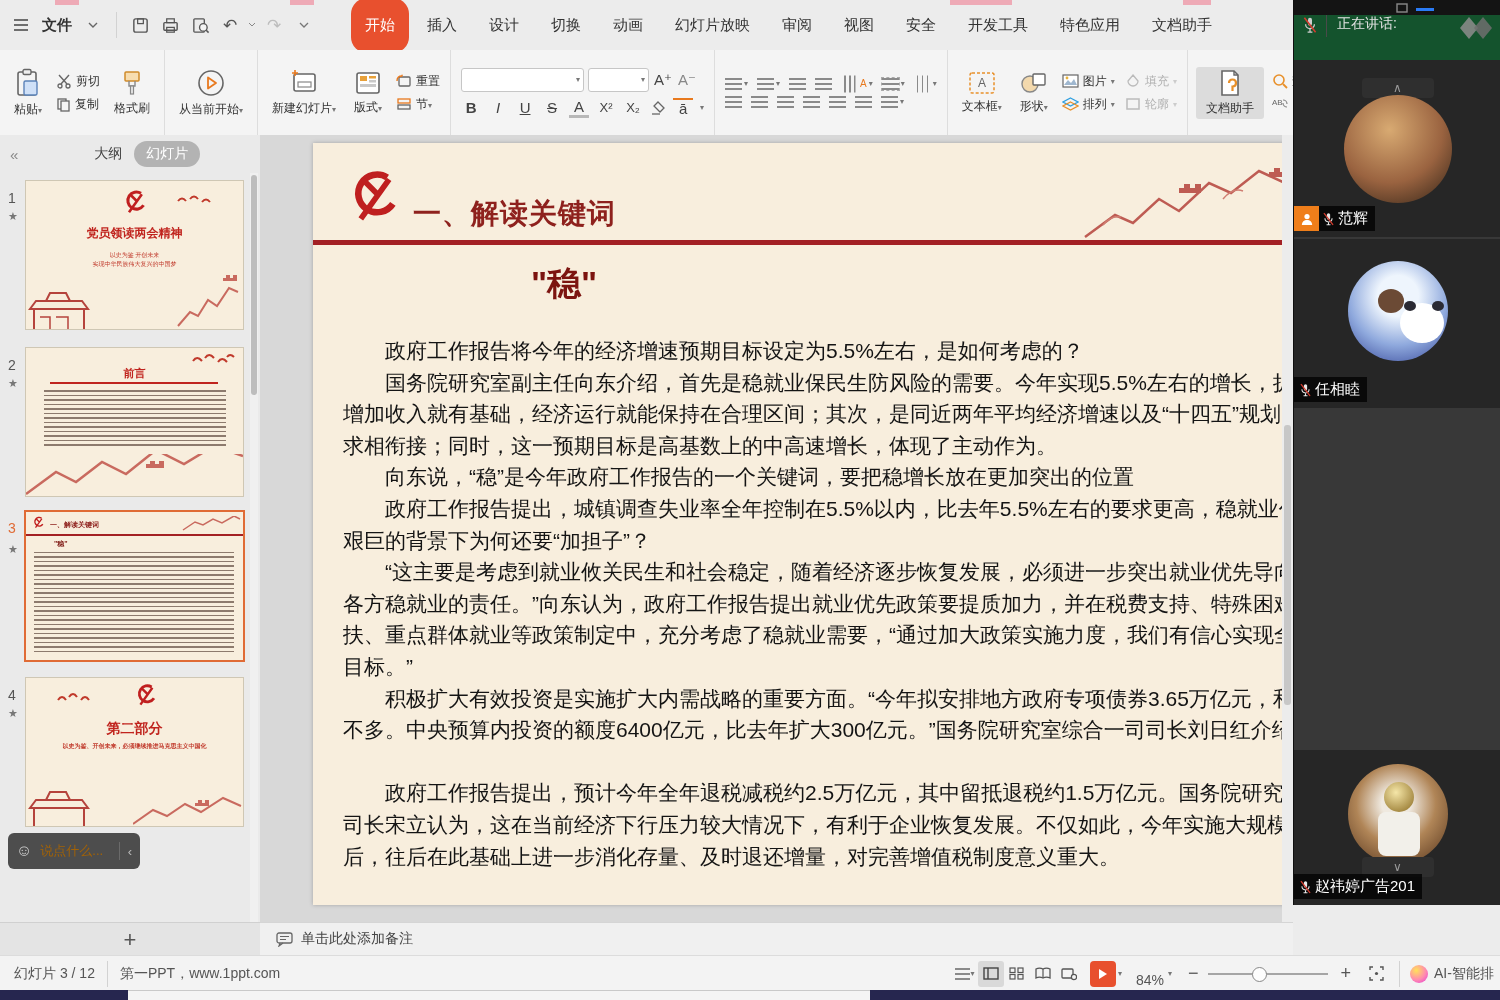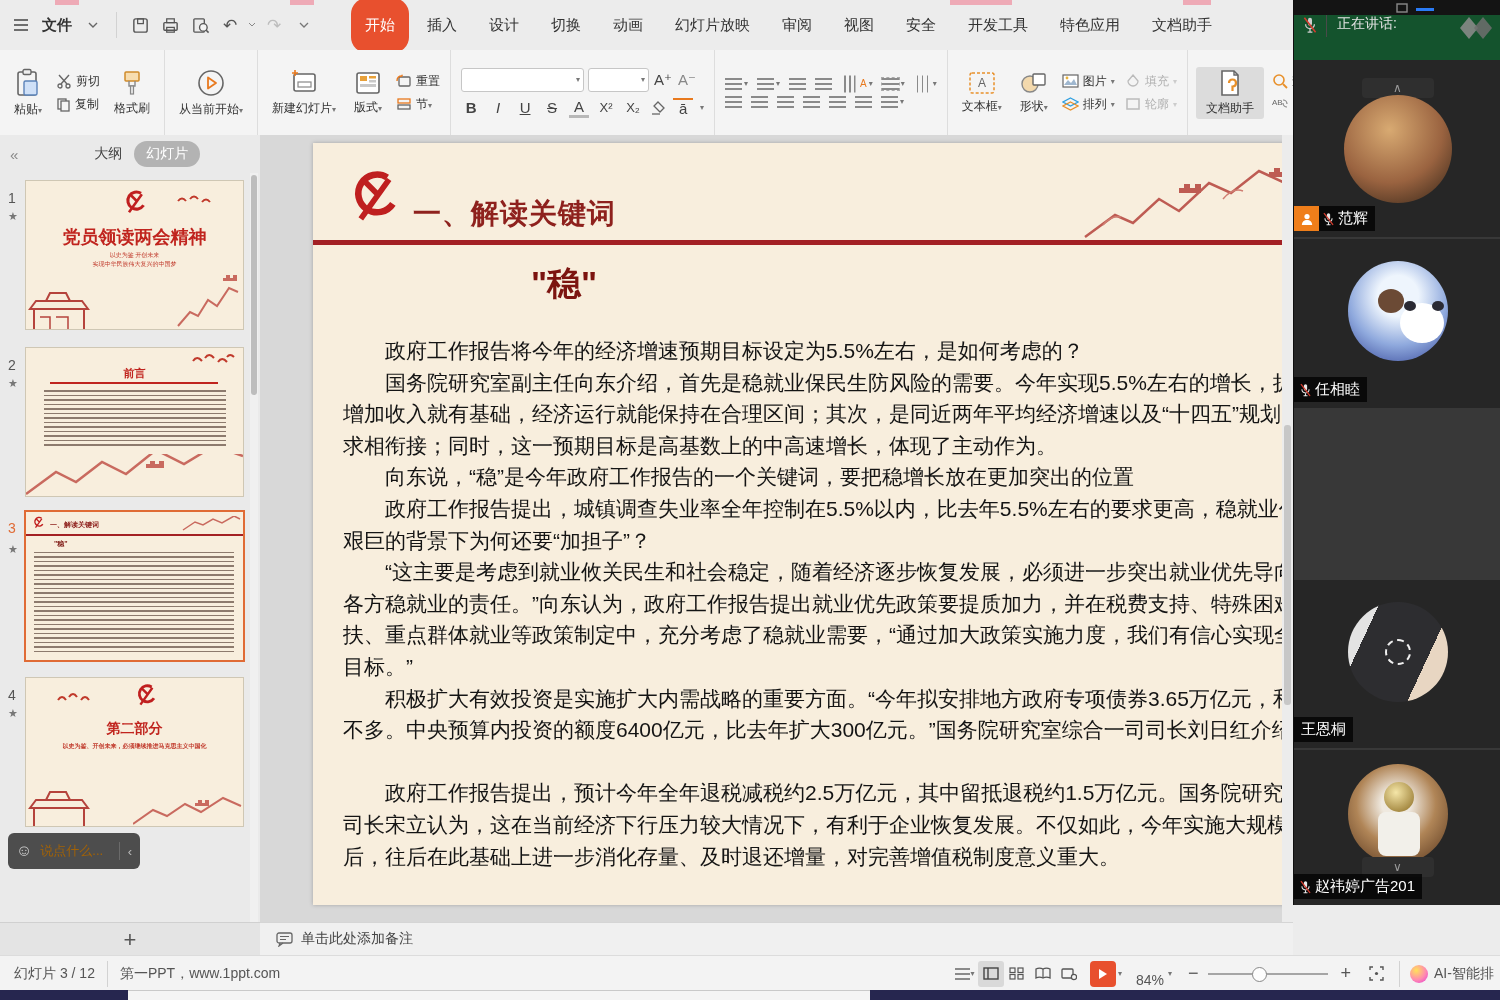--- a/index.html
+++ b/index.html
@@ -418,21 +418,21 @@
   <span class="tnum" style="top:55px">1</span>
   <span class="tstar" style="top:75px">★</span>
   <div class="thumb" style="top:45px">
     <svg width="26" height="30" viewBox="0 0 60 70" style="position:absolute;left:96px;top:8px">
         <path d="M44 10A20 20 0 1 0 50 38" stroke="#c01f1f" stroke-width="7" fill="none"></path>
         <path d="M46 12L16 54M20 14l14 14" stroke="#c01f1f" stroke-width="6"></path>
       </svg>
     <svg width="40" height="10" viewBox="0 0 40 10" style="position:absolute;left:150px;top:14px">
         <path d="M2 6q4-5 8 0M14 4q4-5 8 0M26 7q4-5 8 0" stroke="#c0392b" fill="none" stroke-width="2"></path>
       </svg>
-    <div style="position:absolute;left:0;top:44px;width:100%;text-align:center;font-size:18px;font-weight:bold;color:#c0241e">党员领读两会精神</div>
+    <div style="position:absolute;left:0;top:44px;width:100%;text-align:center;font-size:12px;font-weight:bold;color:#c0241e">党员领读两会精神</div>
     <div style="position:absolute;left:0;top:70px;width:100%;text-align:center;font-size:6px;color:#c0392b">以史为鉴 开创未来</div>
     <div style="position:absolute;left:0;top:79px;width:100%;text-align:center;font-size:6px;color:#c0392b">实现中华民族伟大复兴的中国梦</div>
     <svg width="80" height="50" viewBox="0 0 80 50" style="position:absolute;left:0;top:98px">
         <path d="M8 50V30h50v20M4 30h58l-6-8H10zM20 22l4-8h16l4 8" fill="none" stroke="#b5433c" stroke-width="2"></path>
         <path d="M14 38h10v12M30 38h12v12" fill="none" stroke="#b5433c" stroke-width="1.5"></path>
       </svg>
     <svg width="70" height="70" viewBox="0 0 70 70" style="position:absolute;right:0;top:80px">
         <path d="M5 65l12-14 8 4 10-16 9 6 12-18 9 4" fill="none" stroke="#c96a5f" stroke-width="2"></path>
         <path d="M50 20h14v-6h-4v3h-3v-3h-4v3h-3z" fill="#c96a5f"></path>
       </svg>
@@ -686,30 +686,20 @@
             <path d="M4.5 10a5.5 5.5 0 0 0 11 0" fill="none" stroke="#e8e8e8" stroke-width="1.6"></path>
             <path d="M10 16v4M7 20h6" stroke="#e8e8e8" stroke-width="1.6"></path>
             <path d="M3 2l14 18" stroke="#d43c2e" stroke-width="2"></path>
           </svg>
         <span>任相睦</span>
       </div>
     </div>
   </div>
 
 
-  <div class="tile" style="top:580px;height:168px">
-    <div class="avatar" style="top:22px;width:100px;height:100px;background:linear-gradient(115deg,#e3e3e3 22%,#2d2d30 22% 72%,#e8d6c2 72%)">
-      <div class="spin"></div>
-    </div>
-    <div class="plabel">
-      <div class="pchip" style="padding-left:7px">
-        <span>王恩桐</span>
-      </div>
-    </div>
-  </div>
 
   <div class="tile" style="top:750px;height:155px">
     <div class="avatar" style="top:14px;width:100px;height:100px;background:radial-gradient(circle at 48% 40%,#efe9df 18%,#b08557 50%,#5e3c22 92%)">
       <div style="position:absolute;left:36px;top:18px;width:30px;height:30px;border-radius:50%;background:radial-gradient(circle at 40% 35%,#f5e6a8,#8a6a20)"></div>
       <div style="position:absolute;left:30px;top:48px;width:42px;height:44px;border-radius:8px;background:#f2f0ea"></div>
     </div>
     <div class="scrollchev" style="bottom:28px">∨</div>
     <div class="plabel">
       <div class="pchip" style="padding-left:5px">
         <svg width="13" height="16" viewBox="0 0 20 22">

